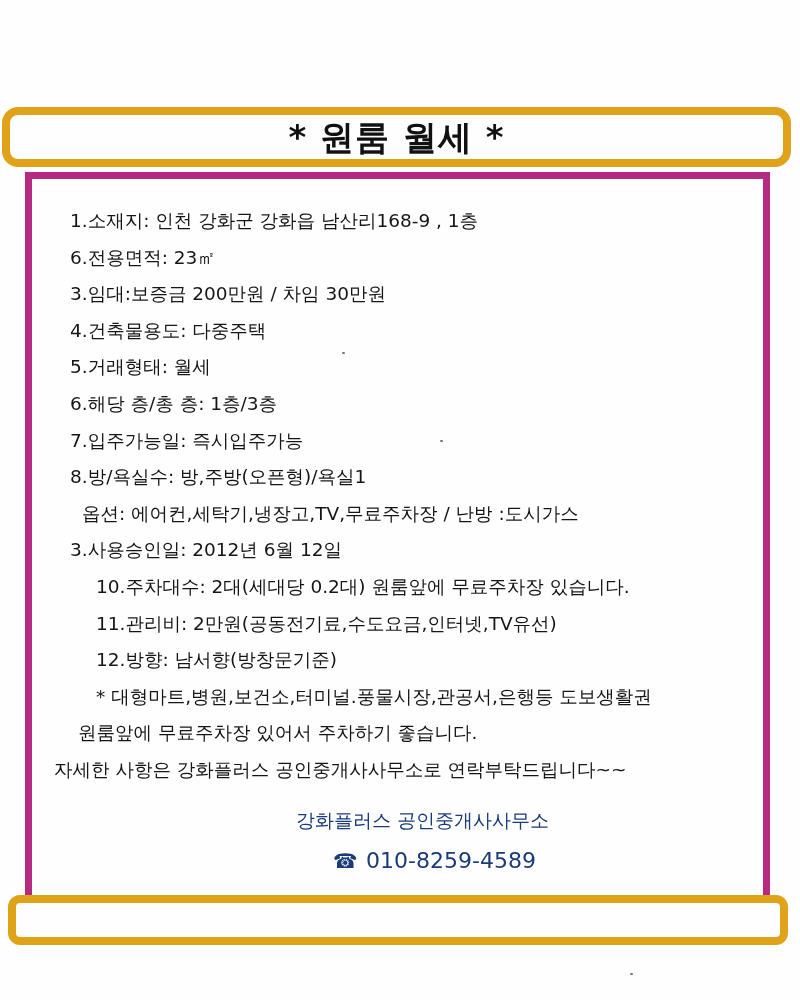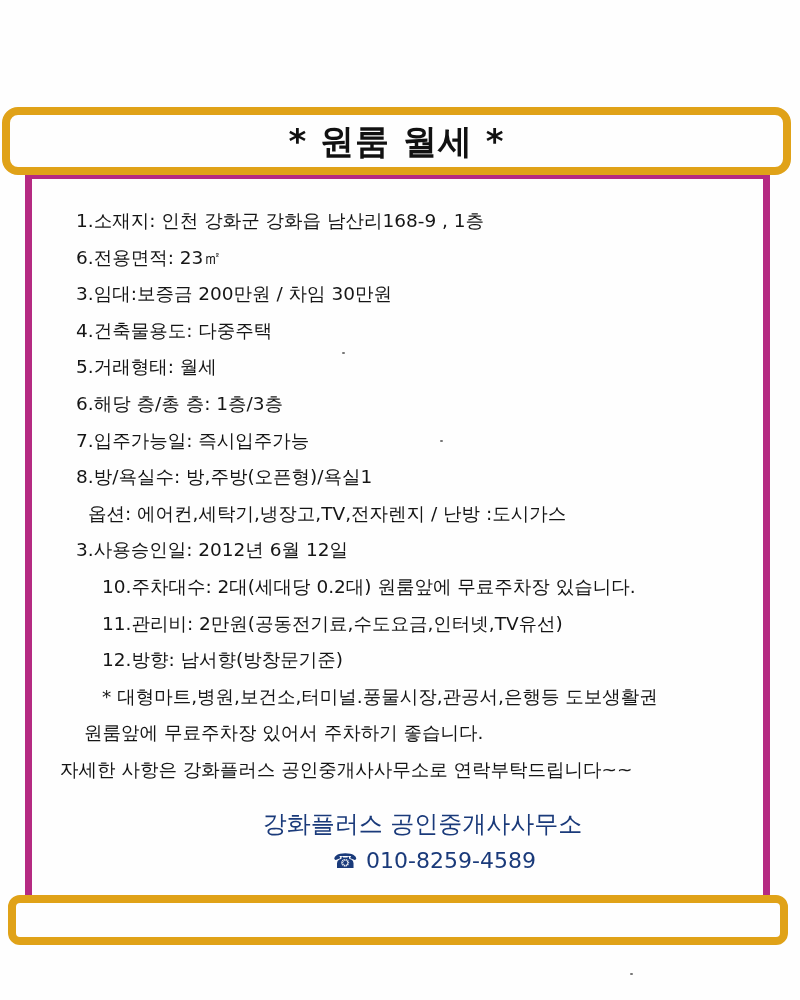--- a/index.html
+++ b/index.html
@@ -25,21 +25,21 @@
       border-left: 7px solid #b52a82;
       border-right: 7px solid #b52a82;
       border-top: 7px solid #b52a82;
       background: #fefefe;
     }
     .top-bar {
       position: absolute;
       left: 2px;
       top: 107px;
       width: 789px;
-      height: 68px;
+      height: 60px;
       box-sizing: border-box;
       border: 8px solid #e0a218;
       border-radius: 16px;
       background: #fefefe;
       z-index: 2;
       display: flex;
       align-items: center;
       justify-content: center;
     }
     .title {
@@ -57,21 +57,21 @@
       width: 780px;
       height: 50px;
       box-sizing: border-box;
       border: 8px solid #e0a218;
       border-radius: 12px;
       background: #fefefe;
       z-index: 2;
     }
     .content {
       position: absolute;
-      left: 66px;
+      left: 60px;
       top: 203px;
       width: 700px;
       z-index: 3;
     }
     .line {
       font-family: "DejaVu Sans", sans-serif;
       font-size: 18.5px;
       height: 36.6px;
       line-height: 36.6px;
       white-space: nowrap;
@@ -85,21 +85,21 @@
       position: absolute;
       left: 0;
       width: 800px;
       text-align: center;
       z-index: 3;
       color: #1a3a7a;
       font-family: "DejaVu Sans", sans-serif;
     }
     .office {
       top: 808px;
-      font-size: 24px;
+      font-size: 19px;
       padding-left: 45px;
       box-sizing: border-box;
     }
     .phone {
       top: 848px;
       font-size: 22px;
       padding-left: 45px;
       box-sizing: border-box;
       margin-left: 12px;
     }
@@ -128,21 +128,21 @@
 
 <div class="content">
   <div class="line indent1">1.소재지: 인천 강화군 강화읍 남산리168-9   ,    1층</div>
   <div class="line indent1">6.전용면적: 23㎡</div>
   <div class="line indent1">3.임대:보증금 200만원 / 차임 30만원</div>
   <div class="line indent1">4.건축물용도: 다중주택</div>
   <div class="line indent1">5.거래형태: 월세</div>
   <div class="line indent1">6.해당 층/총 층: 1층/3층</div>
   <div class="line indent1">7.입주가능일: 즉시입주가능</div>
   <div class="line indent1">8.방/욕실수: 방,주방(오픈형)/욕실1</div>
-  <div class="line indent3">옵션: 에어컨,세탁기,냉장고,TV,전자렌지 / 난방 :도시가스</div>
+  <div class="line indent3">옵션: 에어컨,세탁기,냉장고,TV,무료주차장 / 난방 :도시가스</div>
   <div class="line indent1">3.사용승인일: 2012년 6월 12일</div>
   <div class="line indent0">10.주차대수: 2대(세대당 0.2대) 원룸앞에 무료주차장 있습니다.</div>
   <div class="line indent0">11.관리비: 2만원(공동전기료,수도요금,인터넷,TV유선)</div>
   <div class="line indent0">12.방향: 남서향(방창문기준)</div>
   <div class="line indent0">* 대형마트,병원,보건소,터미널.풍물시장,관공서,은행등 도보생활권</div>
   <div class="line indent2" style="padding-left:18px">원룸앞에 무료주차장 있어서 주차하기 좋습니다.</div>
   <div class="line indent0" style="margin-left:-6px">자세한 사항은 강화플러스 공인중개사사무소로 연락부탁드립니다~~</div>
 </div>
 
 <div class="contact office">강화플러스 공인중개사사무소</div>

